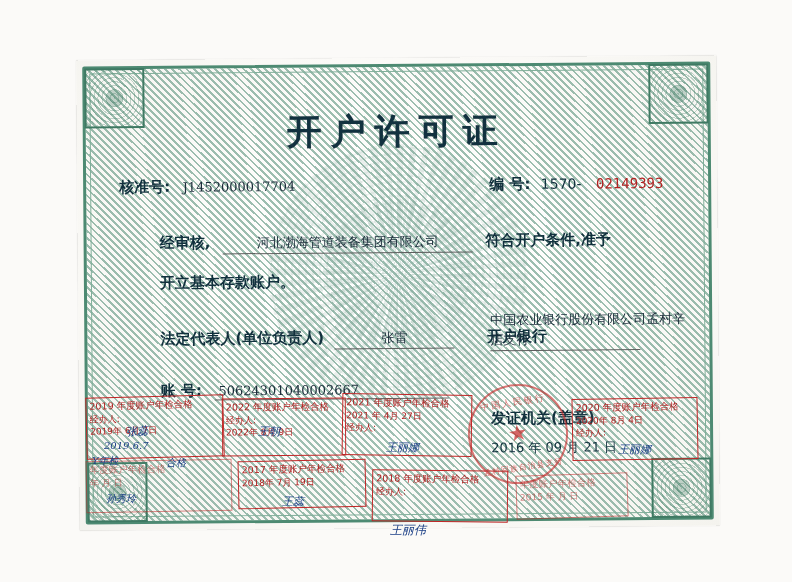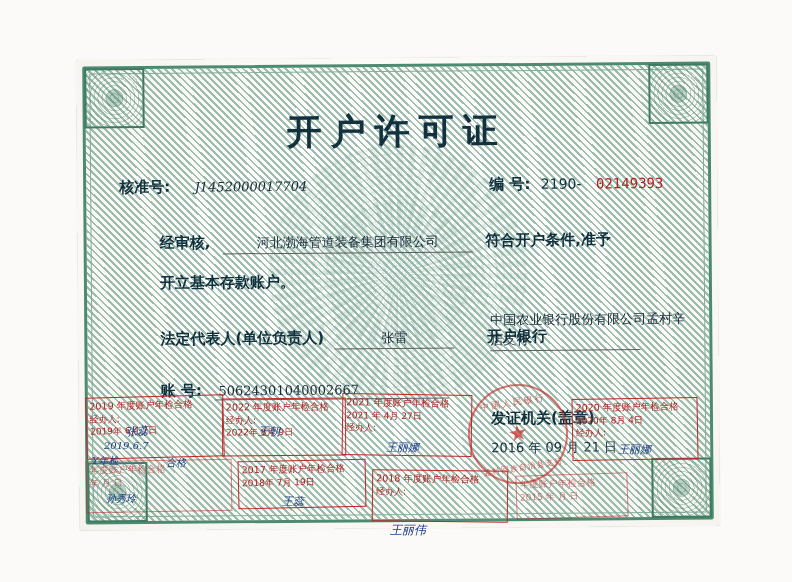--- a/index.html
+++ b/index.html
@@ -193,26 +193,26 @@
     <div class="corner br"></div>
     <div class="rosette"></div>
     <div class="rosette2"></div>
 
     <div class="content">
 
       <div class="doc-title">开户许可证</div>
 
       <div class="row" style="left:12px; top:92px;">
         <span class="label">核准号:</span>
-        <span class="handwrite" style="margin-left:20px;font-style:italic;">J1452000017704</span>
+        <span class="handwrite" style="margin-left:8px;">J1452000017704</span>
       </div>
 
       <div class="row" style="left:382px; top:92px;">
         <span class="label">编 号:</span>
-        <span style="margin-left:6px;">2190-</span>
+        <span style="margin-left:6px;">1570-</span>
         <span class="redtext" style="margin-left:10px;">02149393</span>
       </div>
 
       <div class="row" style="left:52px; top:148px;">
         <span class="label">经审核,</span>
         <span class="uline handwrite" style="width:250px; margin:0 8px;">河北渤海管道装备集团有限公司</span>
         <span class="label">符合开户条件,准予</span>
       </div>
 
       <div class="row label" style="left:52px; top:188px;">开立基本存款账户。</div>

